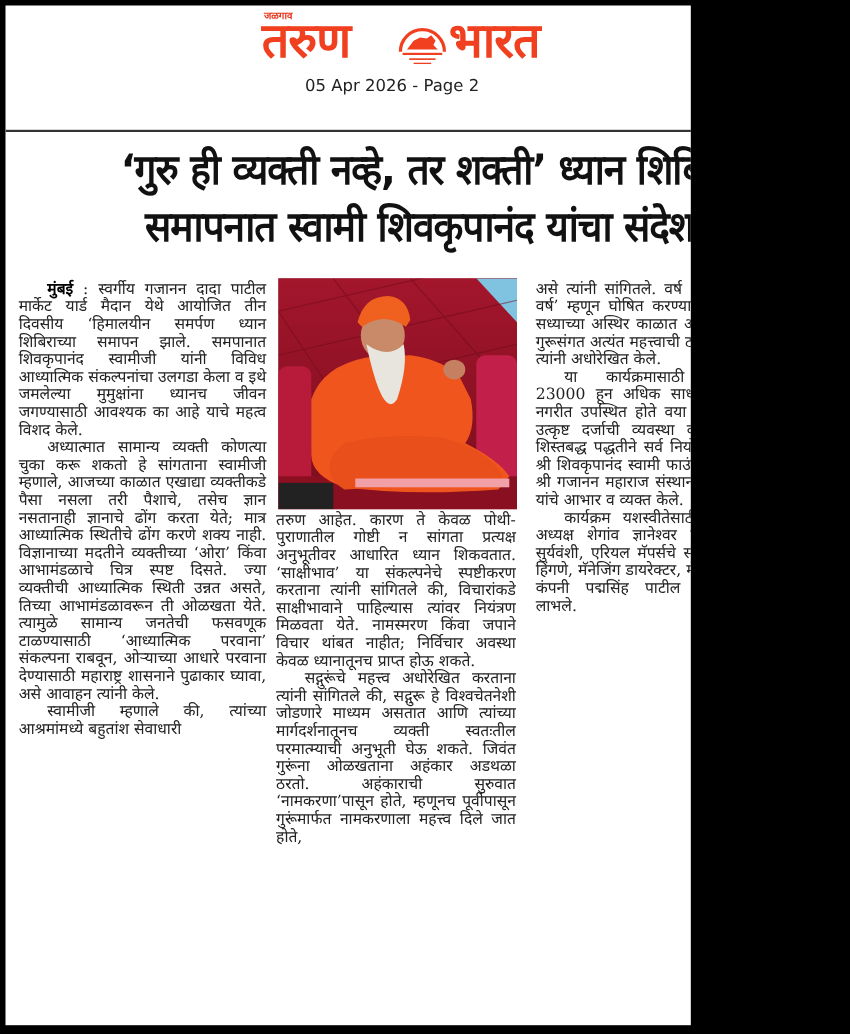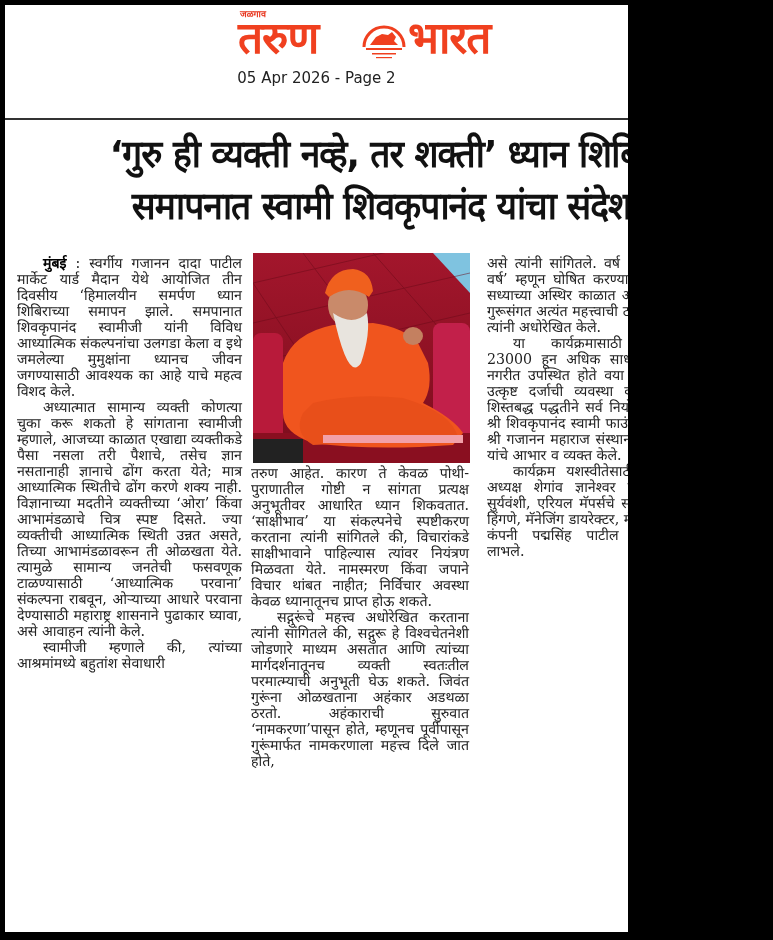--- a/index.html
+++ b/index.html
@@ -28,21 +28,21 @@
     position: absolute; top: 6px; font-size: 44px; font-weight: bold; color: #f0401f;
     font-family: "DejaVu Sans", sans-serif; letter-spacing: -1px; line-height: 50px;
   }
   .logo-left { left: 0; }
   .logo-right { left: 170px; }
   .logo-emblem {
     position: absolute; left: 120px; top: 10px; width: 52px; height: 44px;
   }
   .edition-date {
     position: absolute; left: 0; width: 100%; top: 64px;
-    font-size: 15px; color: #222; font-family: "DejaVu Sans", sans-serif;
+    font-size: 15px; color: #222; font-family: "DejaVu Sans", sans-serif; padding-left: 40px;
   }
   .edition-url {
     position: absolute; left: 0; width: 100%; top: 84px;
     font-size: 15px; color: #222; font-family: "DejaVu Sans", sans-serif;
   }
   .rule {
     position: absolute; left: 0; top: 113px; width: 703px; height: 2px; background: #333;
   }
   
   .headline {

